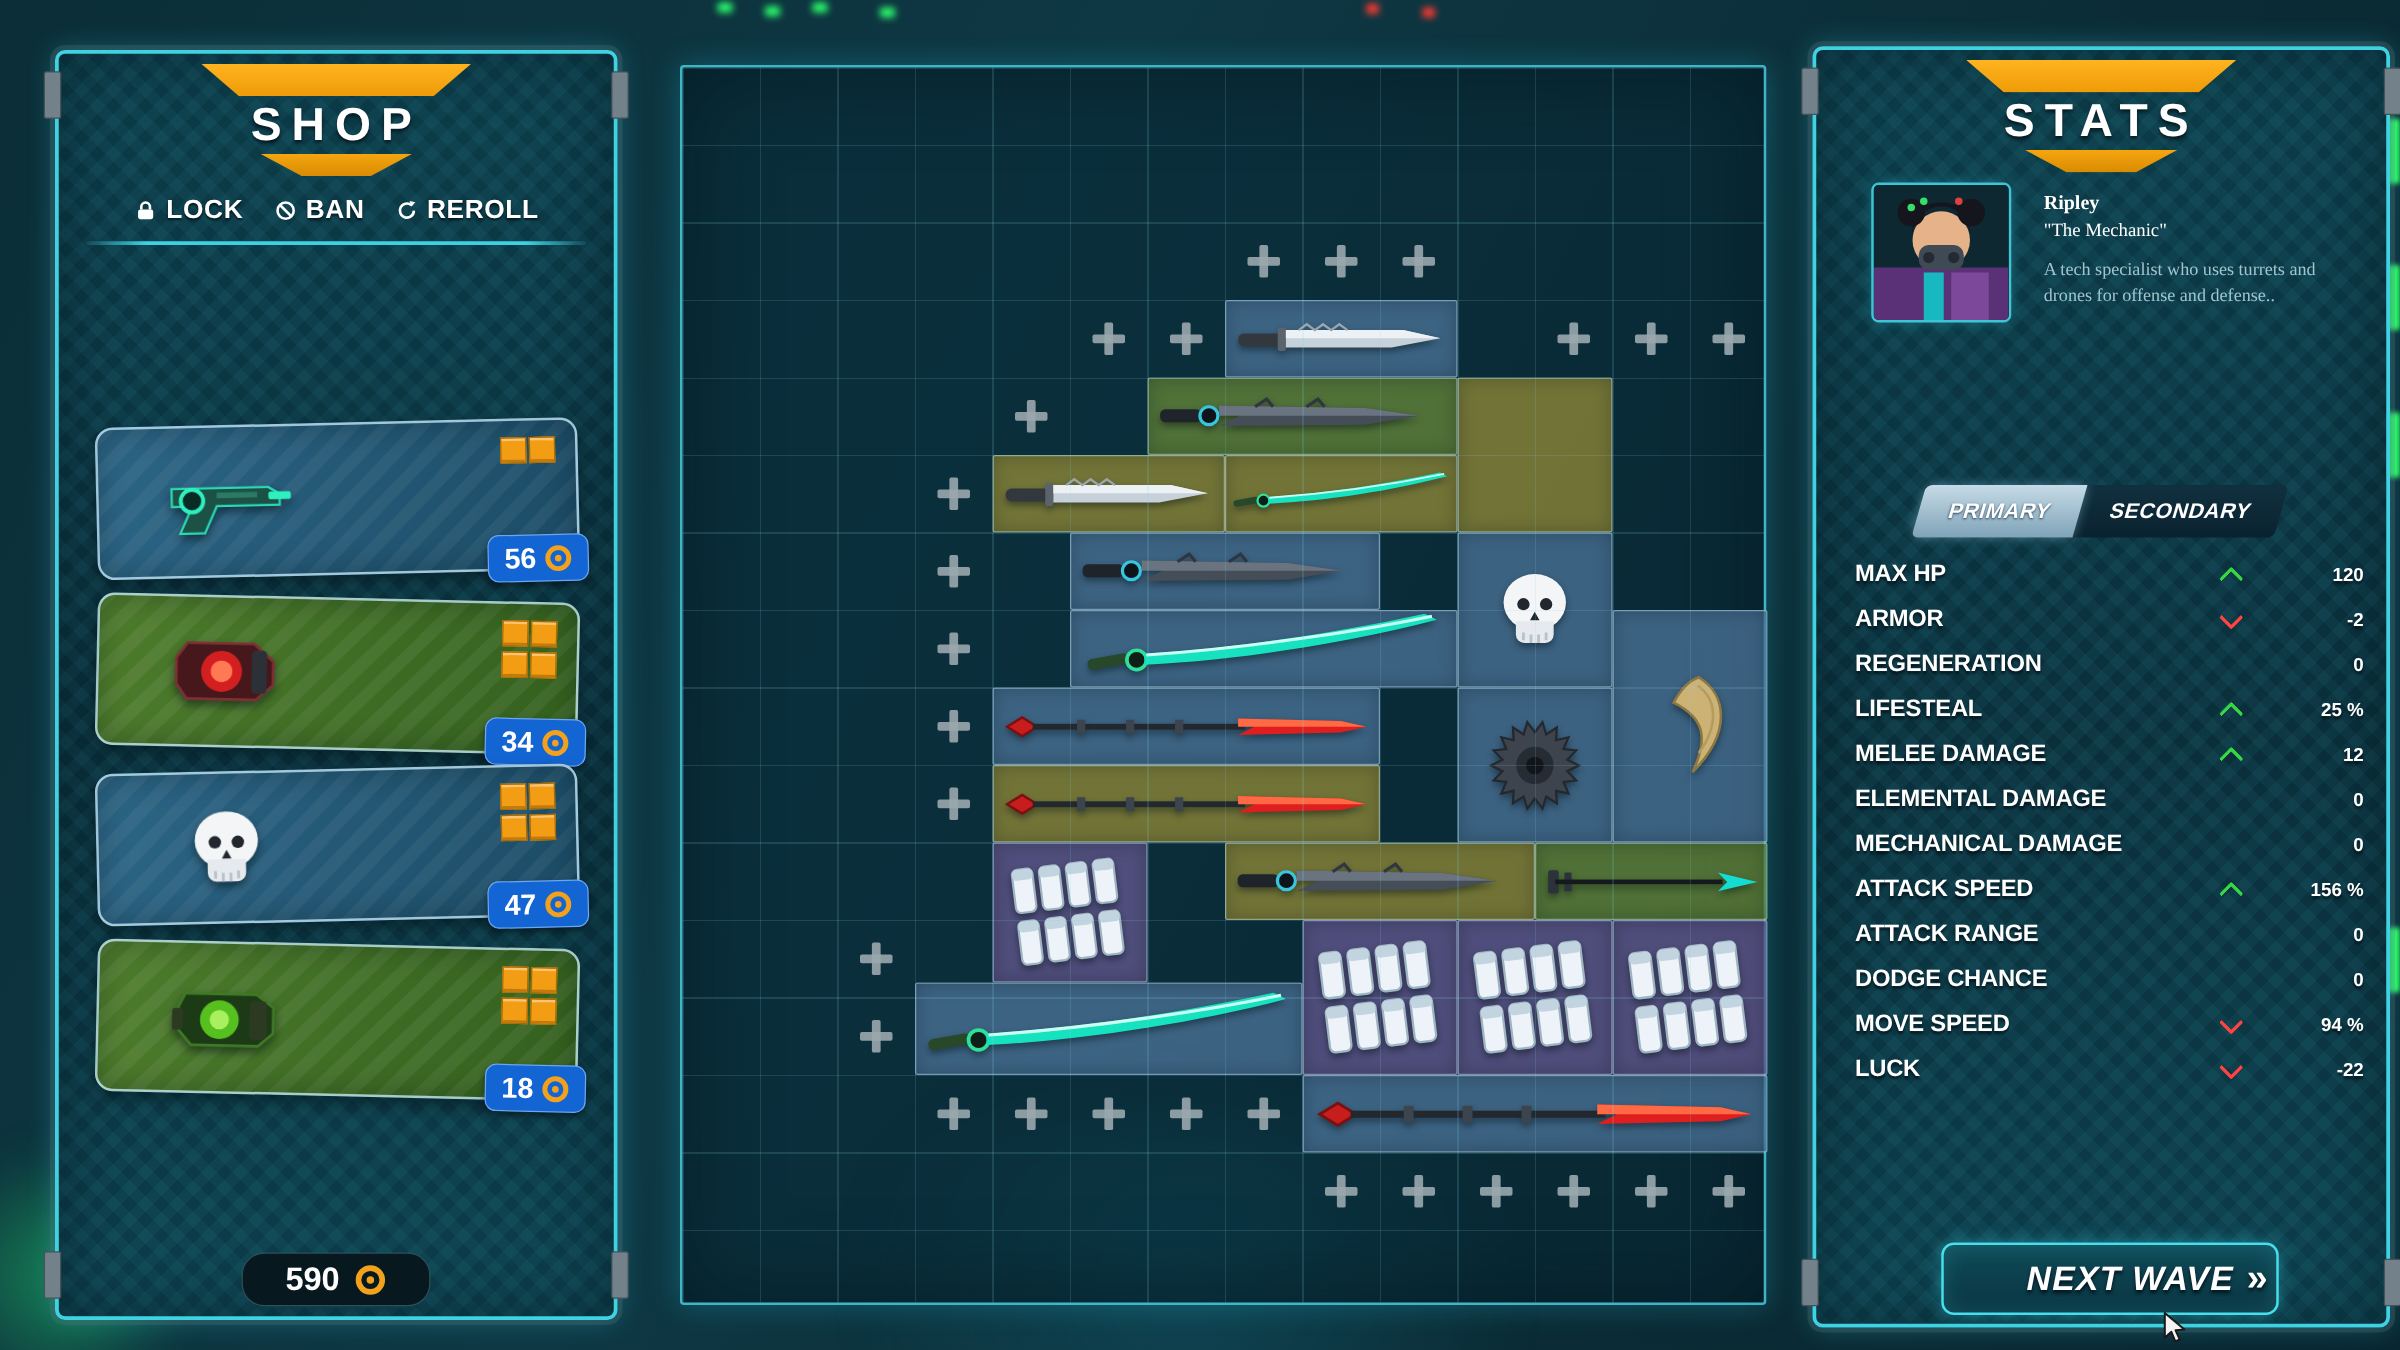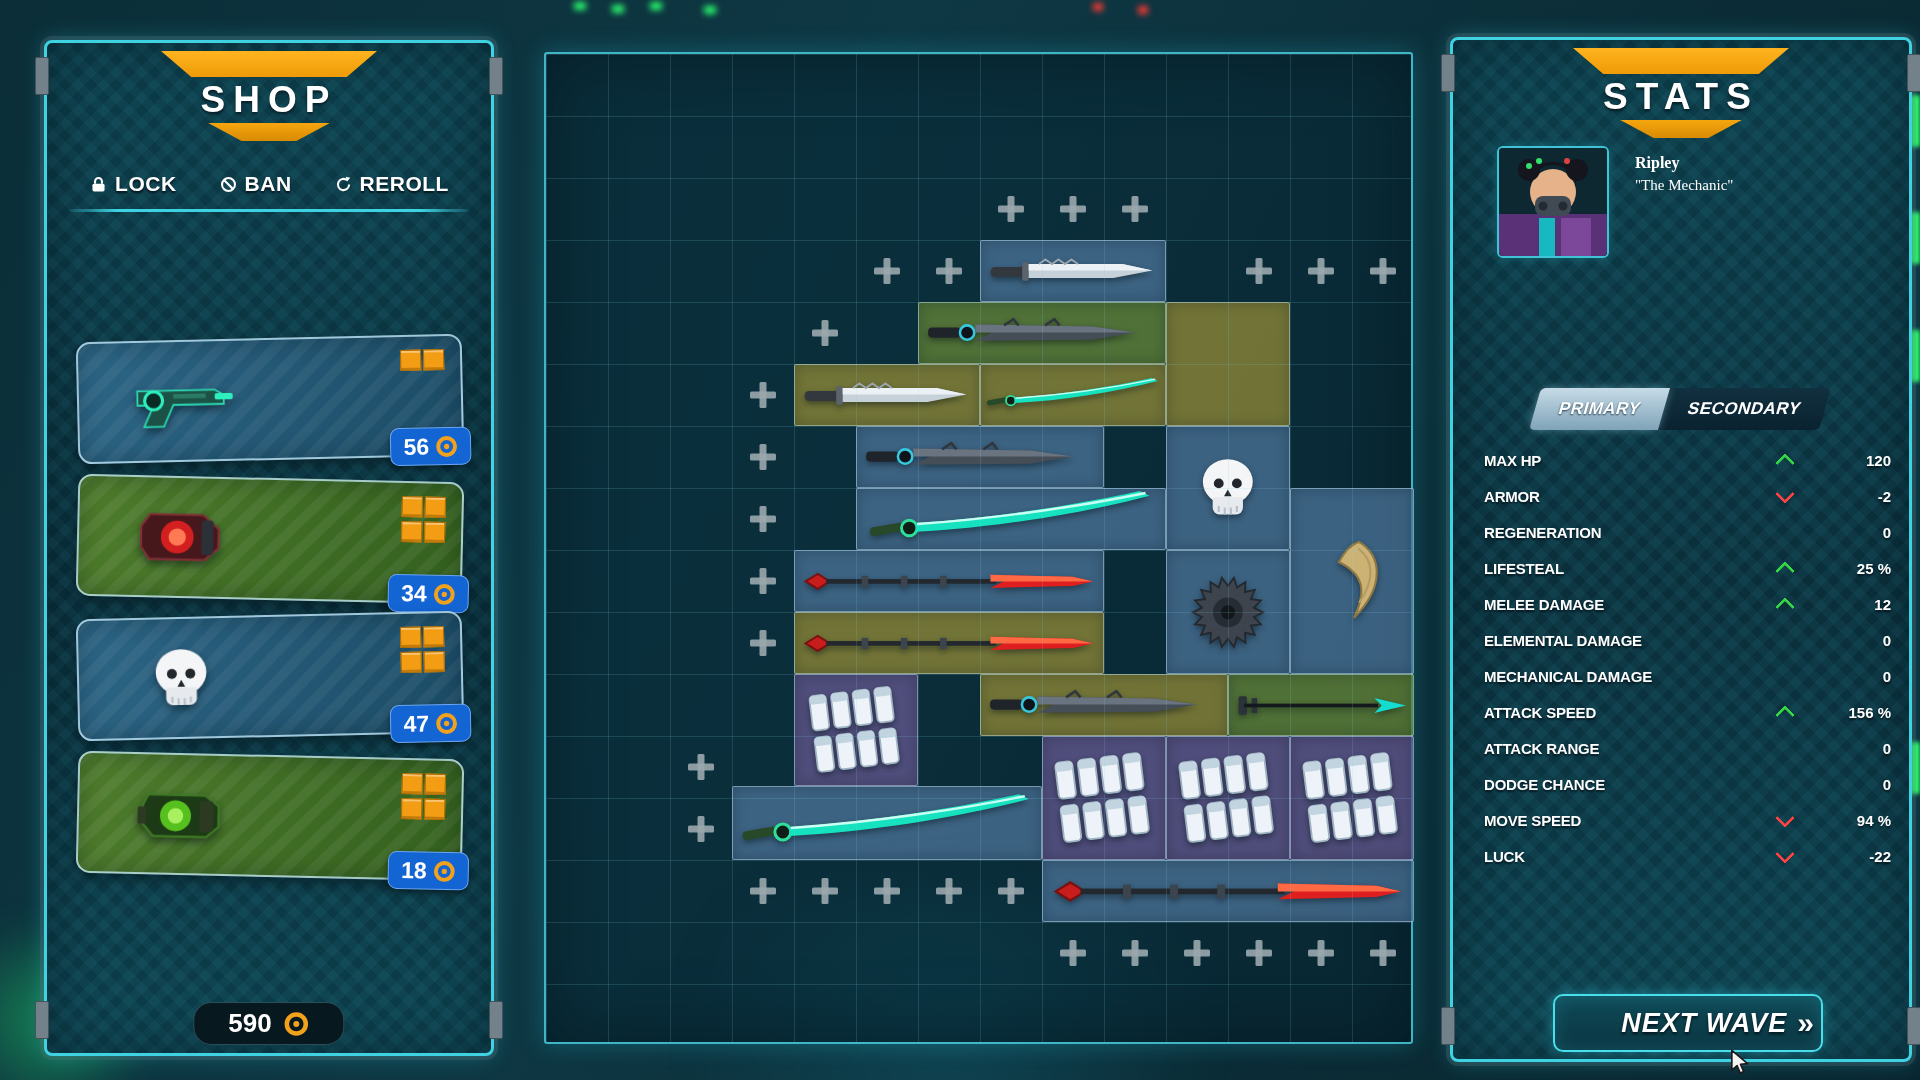--- a/index.html
+++ b/index.html
@@ -37,21 +37,21 @@
   
   .banner{position:relative;margin-top:8px;text-align:center;}
   .banner-top{width:216px;height:26px;margin:0 auto;background:linear-gradient(180deg,#ffb41f,#ee9b07);
     clip-path:polygon(0 0,100% 0,86% 100%,14% 100%);}
   .panel-title{margin:2px 0;font-size:37px;font-weight:bold;color:#fff;letter-spacing:8px;
     text-shadow:0 2px 3px rgba(0,10,15,.7);}
   .banner-bottom{width:152px;height:18px;margin:0 auto;background:linear-gradient(180deg,#f5a60e,#d88b04);
     clip-path:polygon(10% 0,90% 0,68% 100%,32% 100%);}
 
   
-  .shop-actions{display:flex;justify-content:center;gap:30px;margin-top:30px;}
+  .shop-actions{display:flex;justify-content:center;gap:12px;margin-top:14px;}
   .action{display:flex;align-items:center;gap:7px;background:none;border:none;cursor:pointer;
     color:#fff;font-weight:bold;font-size:21px;font-family:inherit;letter-spacing:.5px;
     text-shadow:0 2px 2px rgba(0,10,15,.8);}
   .action svg{display:block;}
   .actions-underline{height:3px;margin:12px 22px 0;border-radius:2px;
     background:linear-gradient(90deg,rgba(60,210,230,.1),#3cd2e2 12%,#3cd2e2 88%,rgba(60,210,230,.1));}
 
   
   .shop-card{position:absolute;left:30px;width:382px;height:118px;border-radius:14px;
     border:2px solid rgba(200,235,252,.75);box-shadow:0 6px 12px rgba(0,10,15,.45), inset 0 0 24px rgba(0,15,22,.3);}
@@ -116,21 +116,21 @@
   .tabs{position:absolute;left:82px;top:348px;display:flex;height:42px;}
   .tab{border:none;cursor:pointer;font-family:inherit;font-weight:bold;font-size:17px;letter-spacing:.5px;
     transform:skewX(-16deg);padding:0 24px;color:#fff;}
   .tab-primary{background:linear-gradient(180deg,#11303f,#0a2230);border-radius:5px 0 0 5px;}
   .tab-secondary{background:linear-gradient(180deg,#11303f,#0a2230);border-radius:0 5px 5px 0;}
   .tab.active{background:linear-gradient(180deg,#c6dbe7,#7fa3b8);color:#fff;
     text-shadow:0 1px 2px rgba(8,35,52,.85);box-shadow:0 0 8px rgba(160,220,240,.4);z-index:2;}
 
   .stats-list{position:absolute;left:0;top:402px;width:100%;box-sizing:border-box;padding:0 18px 0 31px;}
   .stat-row{display:flex;align-items:center;height:36px;}
-  .stat-label{flex:1;font-size:15px;font-weight:bold;color:#fff;letter-spacing:-0.2px;
+  .stat-label{flex:1;font-size:19px;font-weight:bold;color:#fff;letter-spacing:-0.2px;
     text-shadow:0 2px 2px rgba(0,10,15,.7);}
   .chev-box{width:36px;display:flex;justify-content:center;align-items:center;}
   .chev{display:block;width:11px;height:11px;border-left:3.5px solid;border-top:3.5px solid;border-radius:2px;}
   .chev-box.up .chev{border-color:#35d743;transform:rotate(45deg);margin-top:5px;}
   .chev-box.down .chev{border-color:#ff4242;transform:rotate(225deg);margin-bottom:5px;}
   .stat-value{width:88px;text-align:right;font-size:15px;font-weight:bold;color:#fff;
     text-shadow:0 2px 2px rgba(0,10,15,.7);}
 
   .next-wave{position:absolute;left:100px;top:954px;width:270px;height:58px;cursor:pointer;
     background:linear-gradient(180deg,#0f4a58,#0a3541);border:2px solid #47dfeb;border-radius:10px;
@@ -594,20 +594,21 @@
           <circle cx="68" cy="13" r="3" fill="#e04040"></circle>
           <rect x="36" y="48" width="36" height="20" rx="8" fill="#3f4a54"></rect>
           <circle cx="44" cy="58" r="4.5" fill="#232a31"></circle>
           <circle cx="64" cy="58" r="4.5" fill="#232a31"></circle>
           <rect x="40" y="70" width="16" height="38" fill="#18b8c0"></rect>
         </svg>
     </div>
     <div class="char-info">
       <div class="char-name">Ripley</div>
       <div class="char-title">"The Mechanic"</div>
+      <div class="char-desc">A tech specialist who uses turrets and drones for offense and defense..</div>
     </div>
   </div>
 
   <div class="tabs">
     <button class="tab tab-primary active">PRIMARY</button>
     <button class="tab tab-secondary">SECONDARY</button>
   </div>
 
   <div class="stats-list">
     <div class="stat-row">

